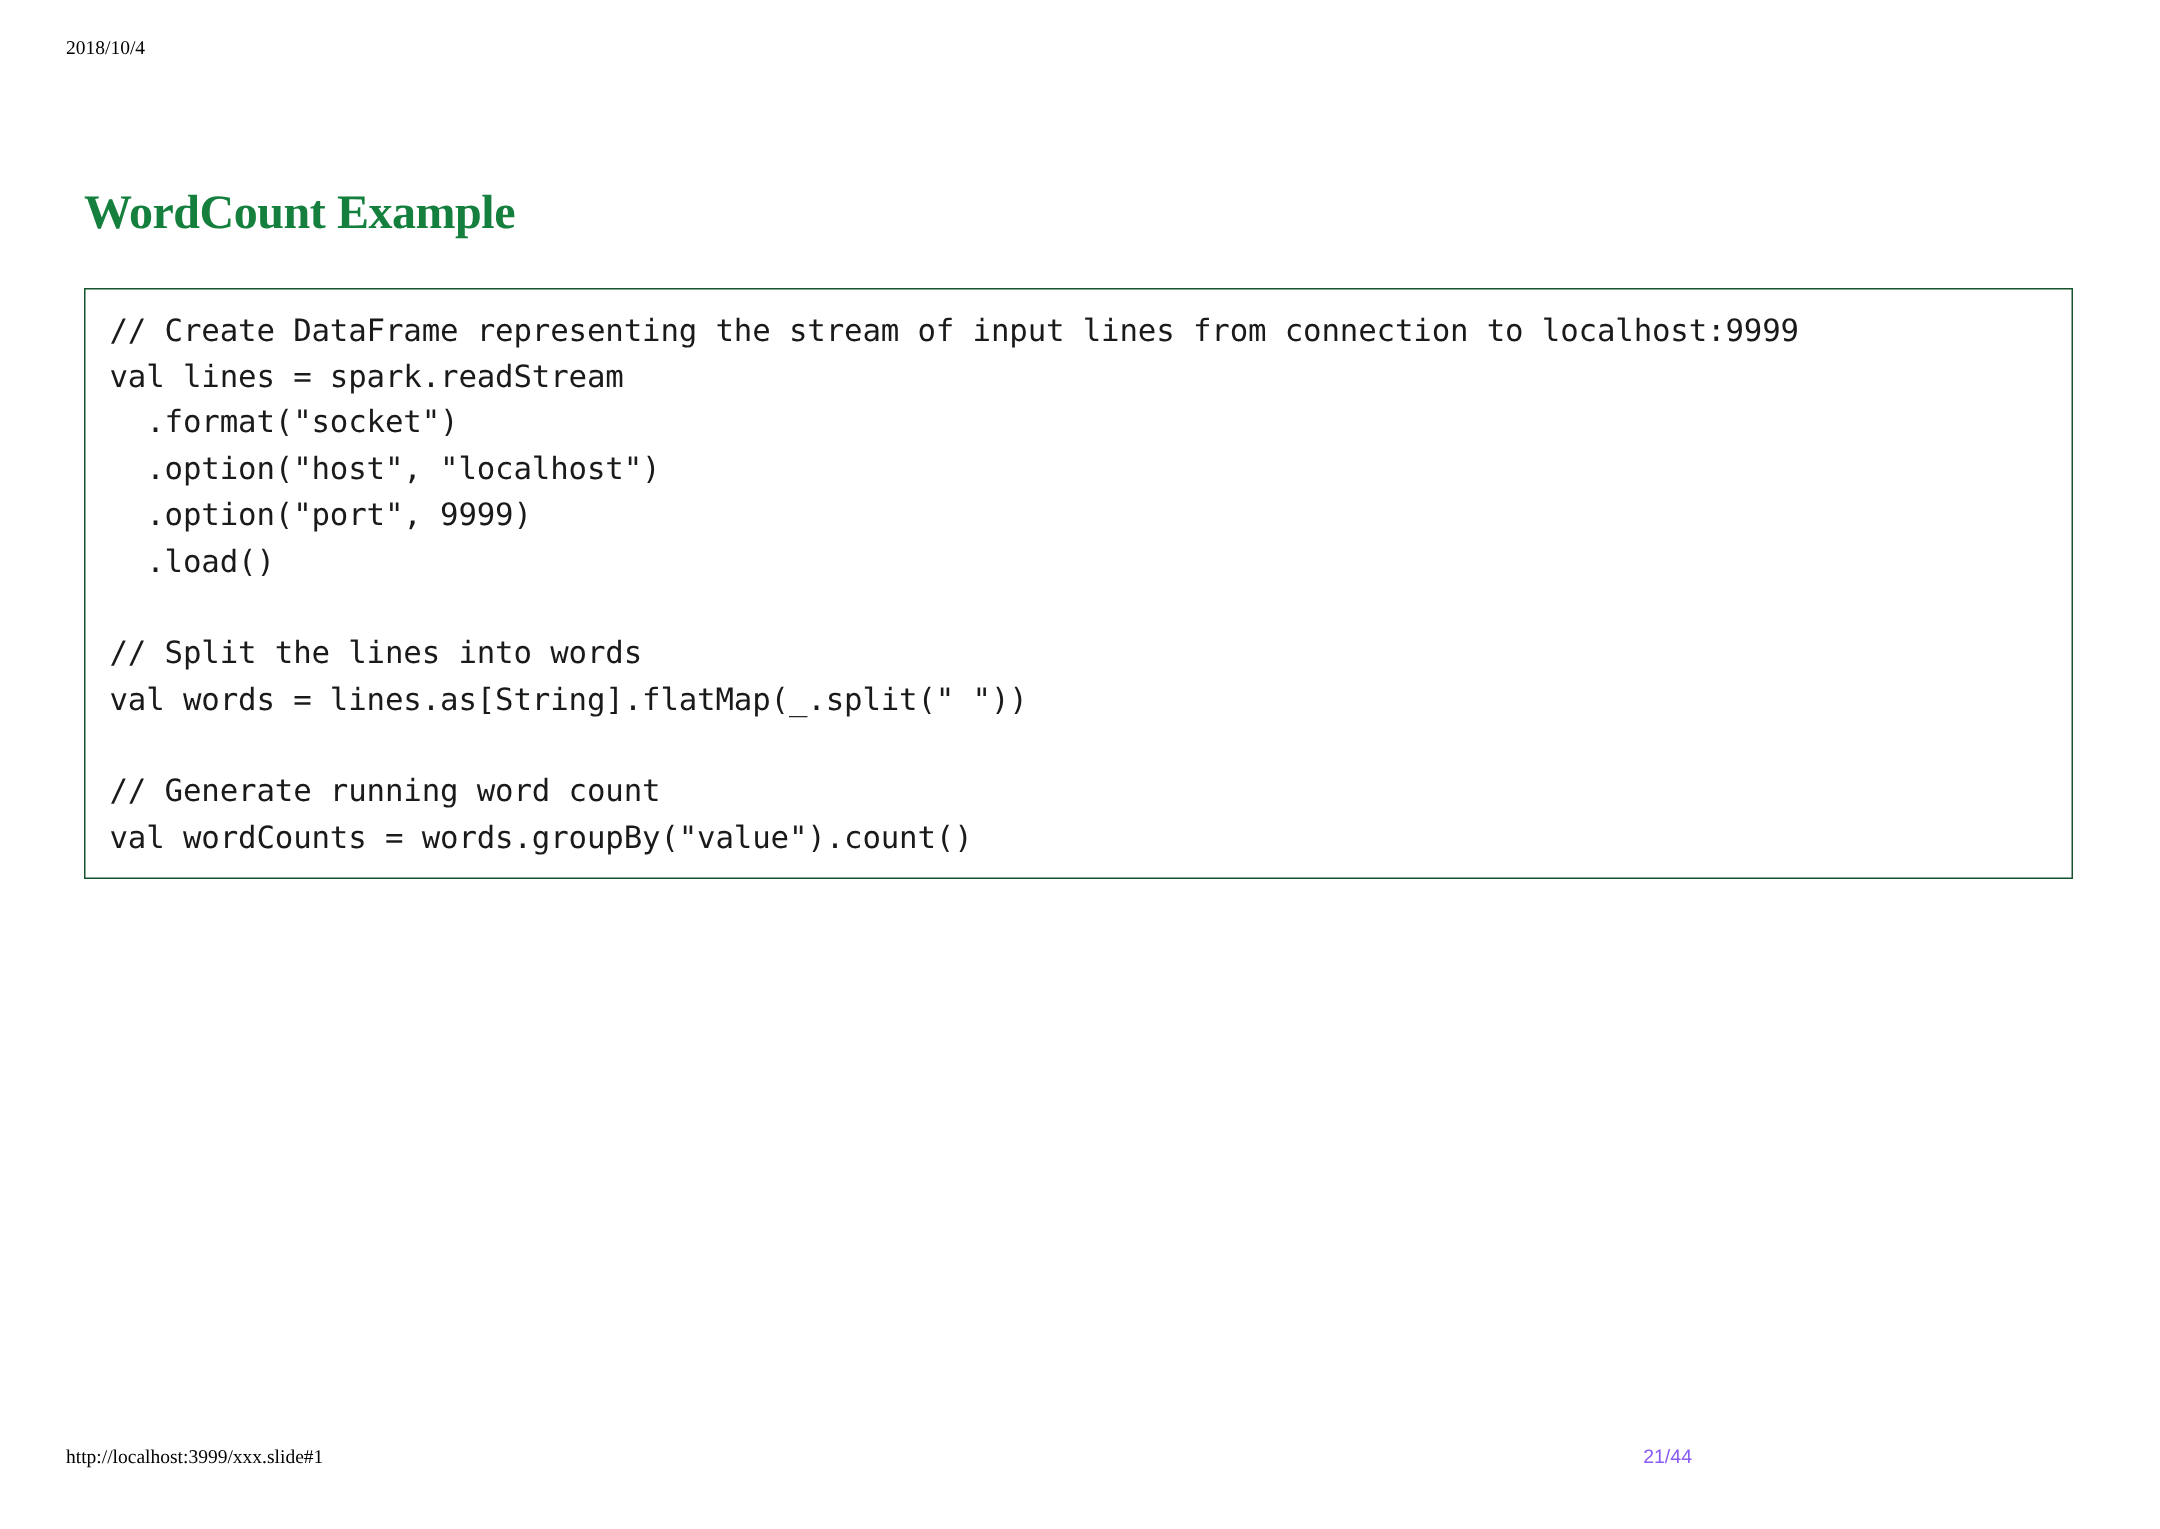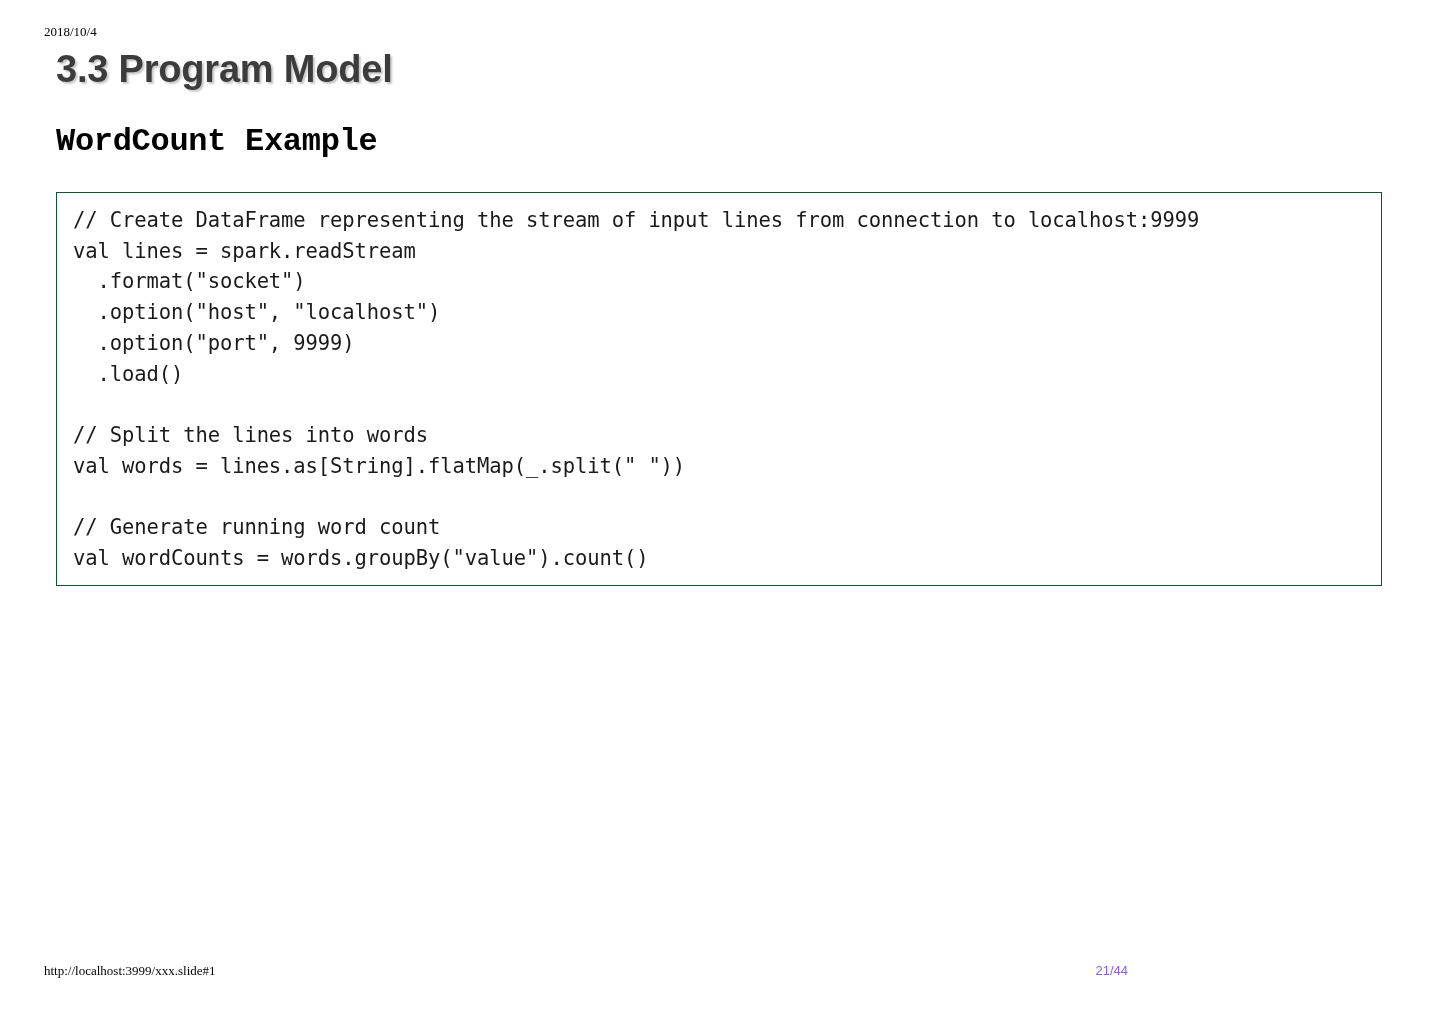--- a/index.html
+++ b/index.html
@@ -68,25 +68,25 @@
     color: #3c3c3c;
     text-shadow: 2px 2px 2px rgba(0,0,0,0.22);
     white-space: nowrap;
   }
 
   .slide-subtitle {
     position: absolute;
     left: 56px;
     top: 123px;
     margin: 0;
-    font-family: Liberation Mono, monospace;
+    font-family: Liberation Serif, serif;
     font-size: 32px;
     font-weight: 700;
     letter-spacing: -0.3px;
-    color: #000000;
+    color: #15803d;
     white-space: nowrap;
   }
 
   
   .code-block {
     position: absolute;
     left: 56px;
     top: 192px;
     width: 1326px;
     box-sizing: border-box;
@@ -135,21 +135,20 @@
 </style>
 </head>
 <body>
 
 <div class="print-header">
   <span class="hdr-date">2018/10/4</span>
 </div>
 
 <div class="slide">
 
-  <h1 class="slide-title">3.3 Program Model</h1>
 
   <h2 class="slide-subtitle">WordCount Example</h2>
 
   <div class="code-block">
     <pre>// Create DataFrame representing the stream of input lines from connection to localhost:9999
 val lines = spark.readStream
   .format("socket")
   .option("host", "localhost")
   .option("port", 9999)
   .load()

